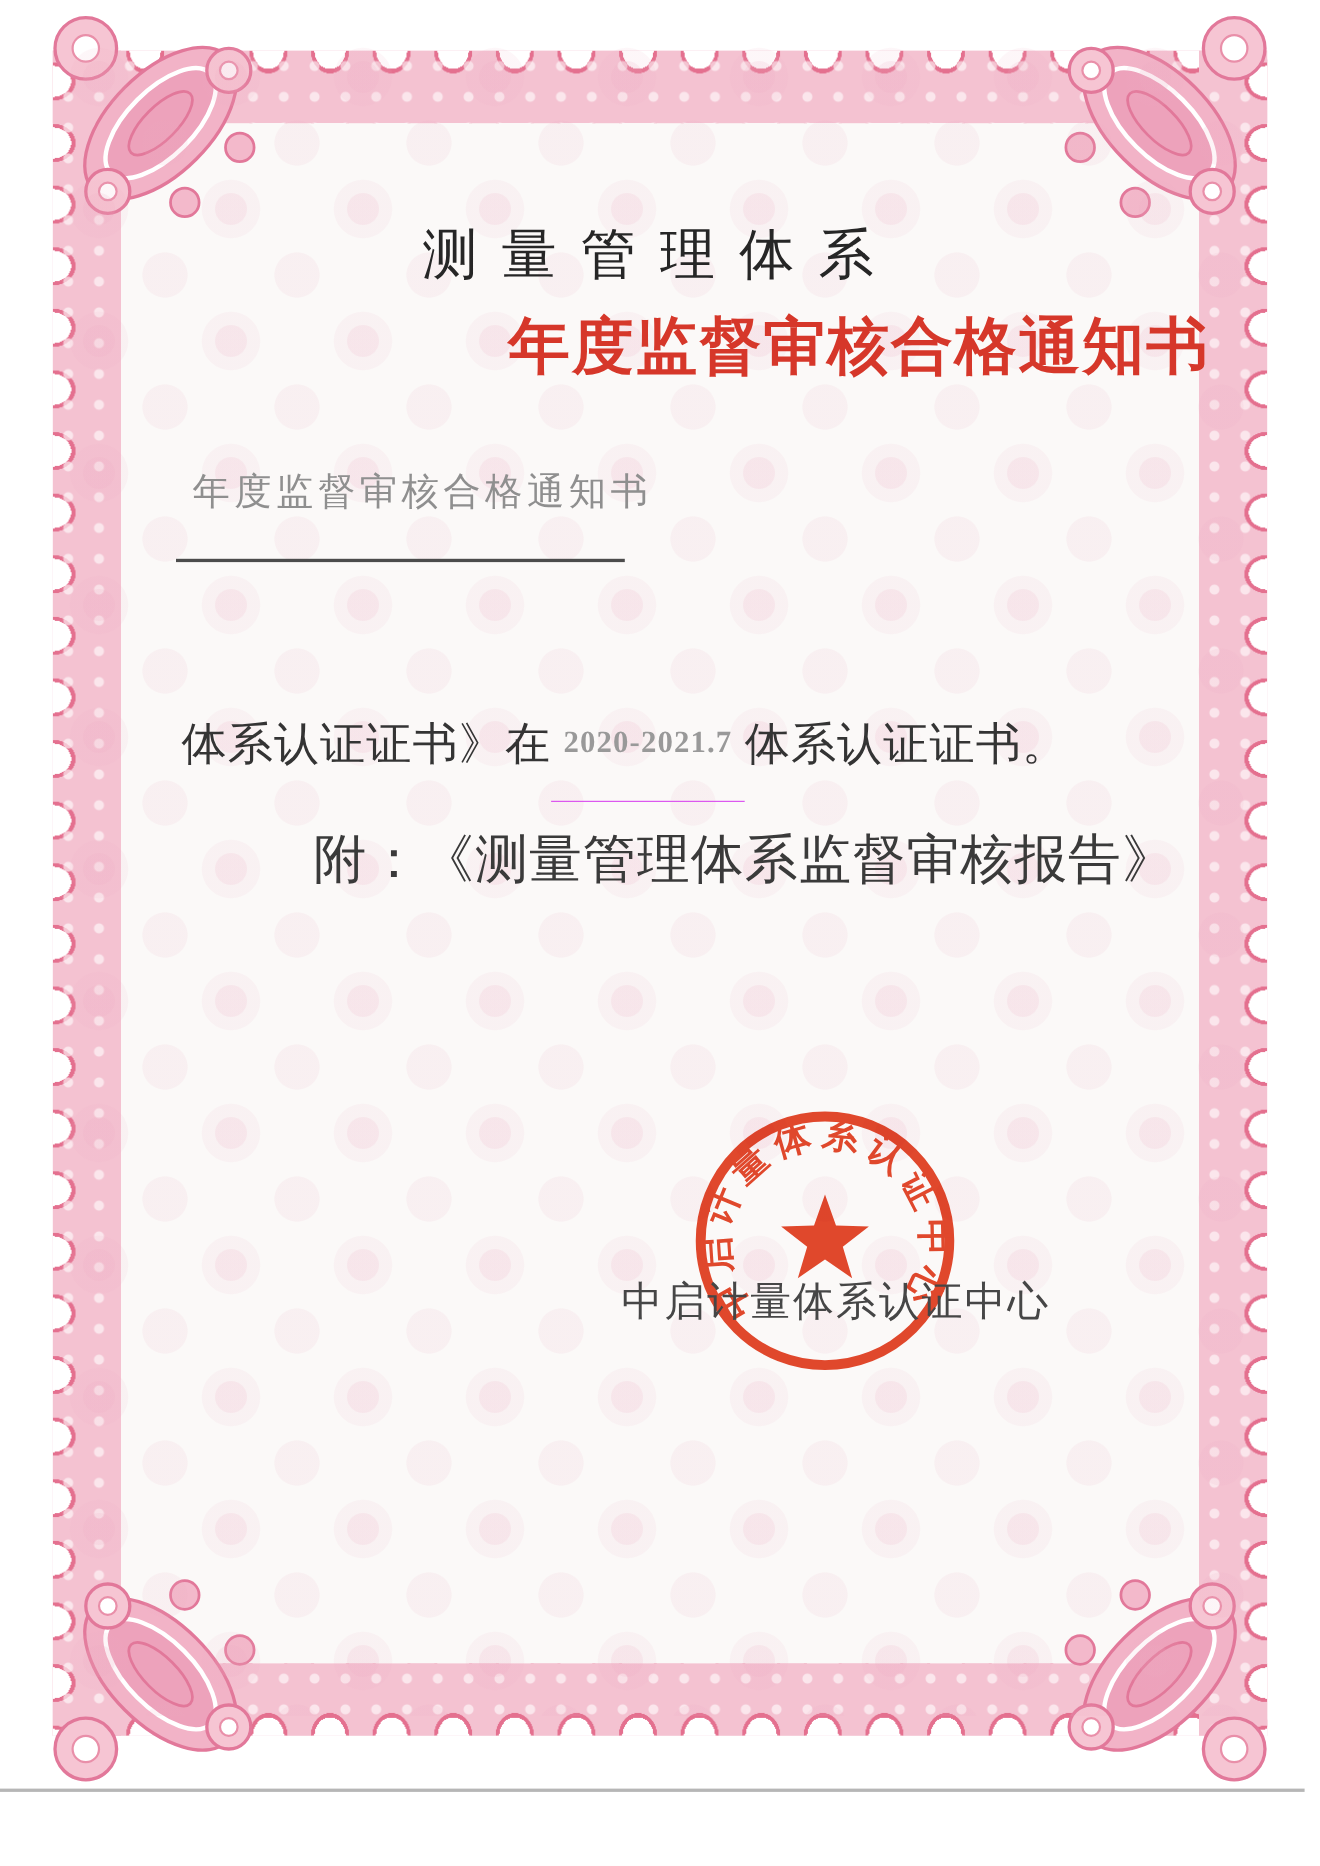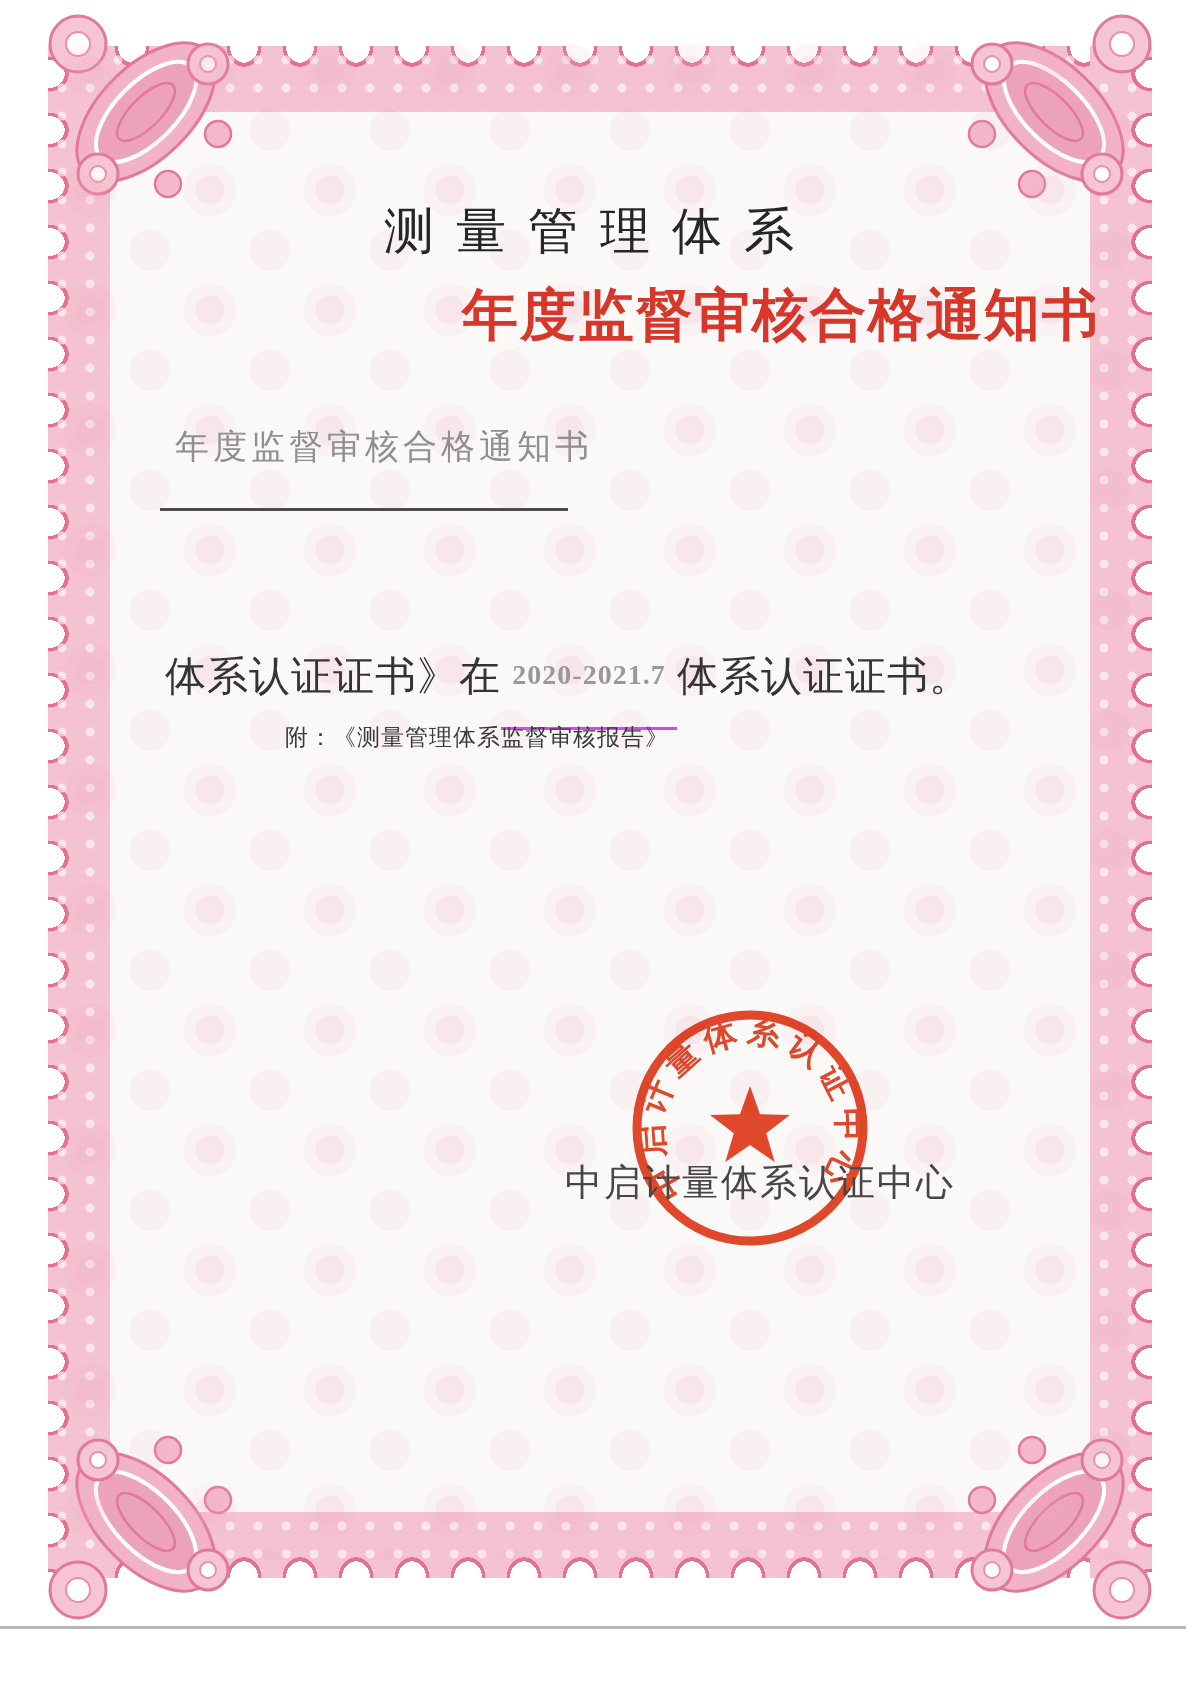--- a/index.html
+++ b/index.html
@@ -88,29 +88,29 @@
   .company-line{
     position:absolute;left:160px;top:508px;width:408px;height:3px;background:#4c4c4c;
   }
   .body-text{
     position:absolute;left:165px;top:538px;width:880px;
     font-size:41px;color:#343434;line-height:92px;letter-spacing:1px;
   }
   .indent{display:inline-block;width:84px;}
   .date-slot{
     display:inline-block;width:176px;text-align:center;
-    border-bottom:3px solid #d946ef;vertical-align:baseline;
+    border-bottom:1px solid #d946ef;vertical-align:baseline;
   }
   .date-value{
     font-size:28px;font-weight:bold;color:#999999;
     letter-spacing:1px;position:relative;top:-6px;
   }
   .attachment{
-    position:absolute;left:285px;top:722px;
-    font-size:23px;color:#3a3a3a;letter-spacing:1px;
+    position:absolute;left:285px;top:749px;
+    font-size:48px;color:#3a3a3a;letter-spacing:1px;
   }
   .issuer{
     position:absolute;left:560px;top:1158px;width:400px;
     font-size:37px;color:#464646;letter-spacing:2px;text-align:center;
   }
 
   .seal{
     position:absolute;left:600px;top:978px;width:300px;height:300px;
     mix-blend-mode:multiply;opacity:.93;
   }

